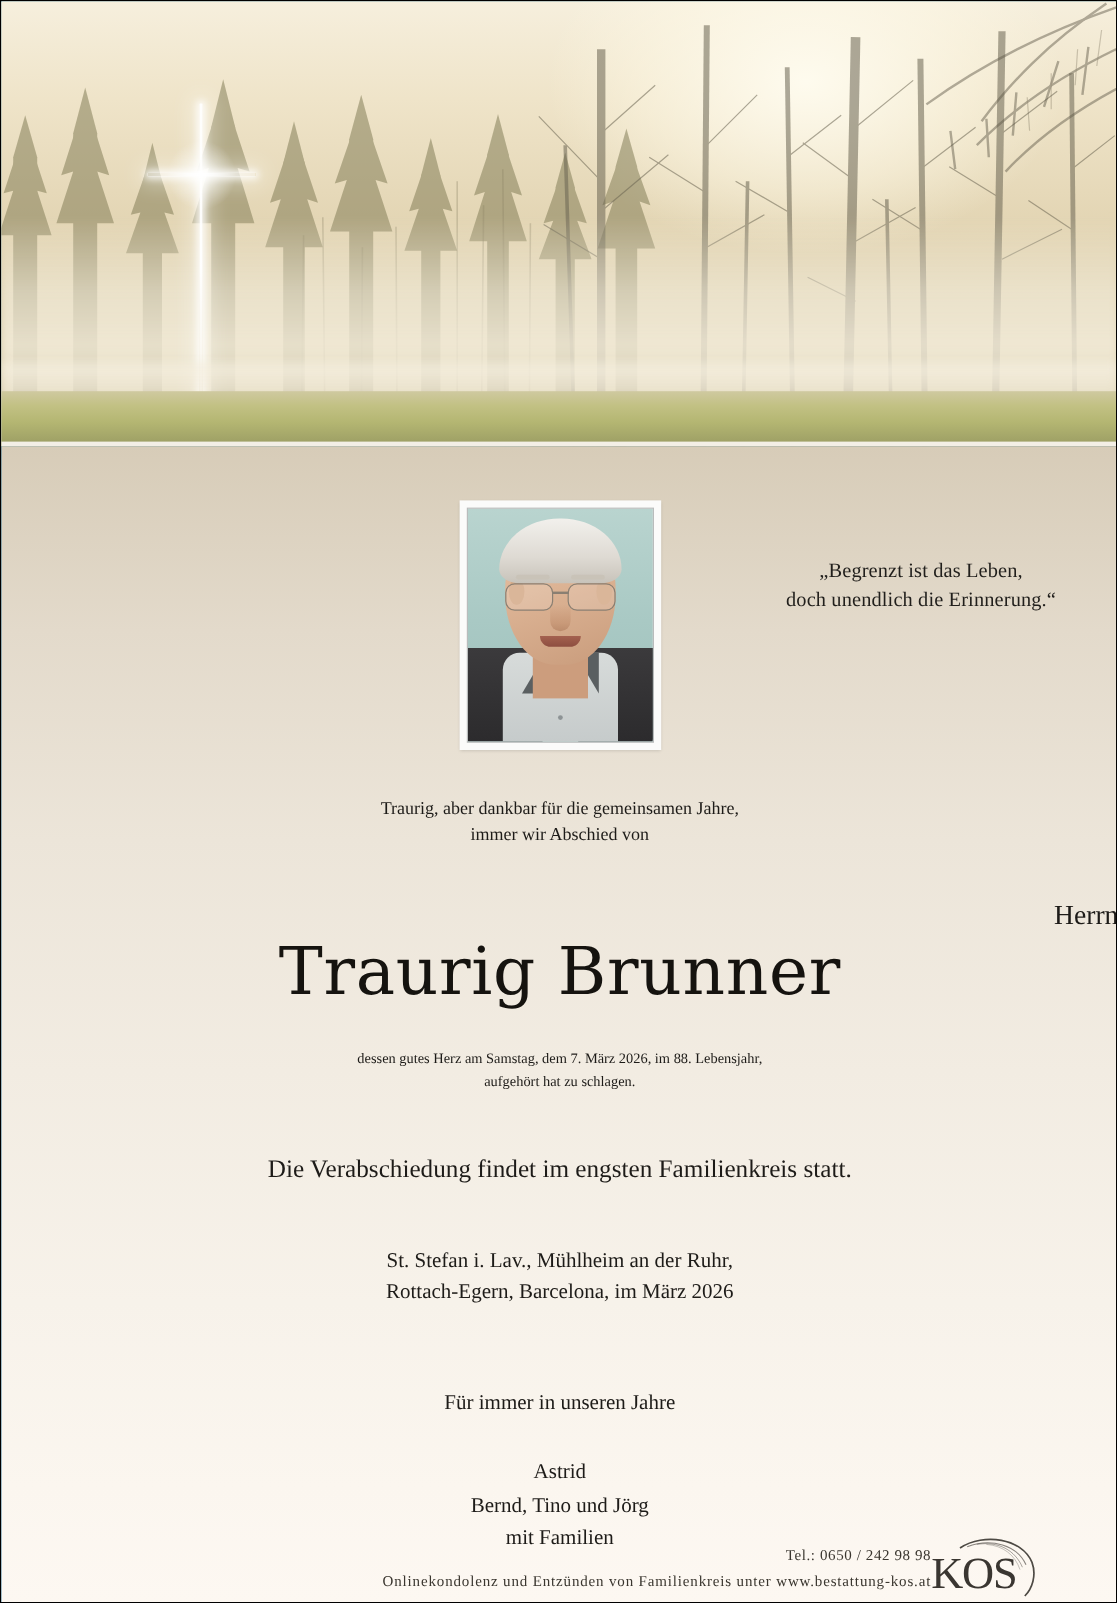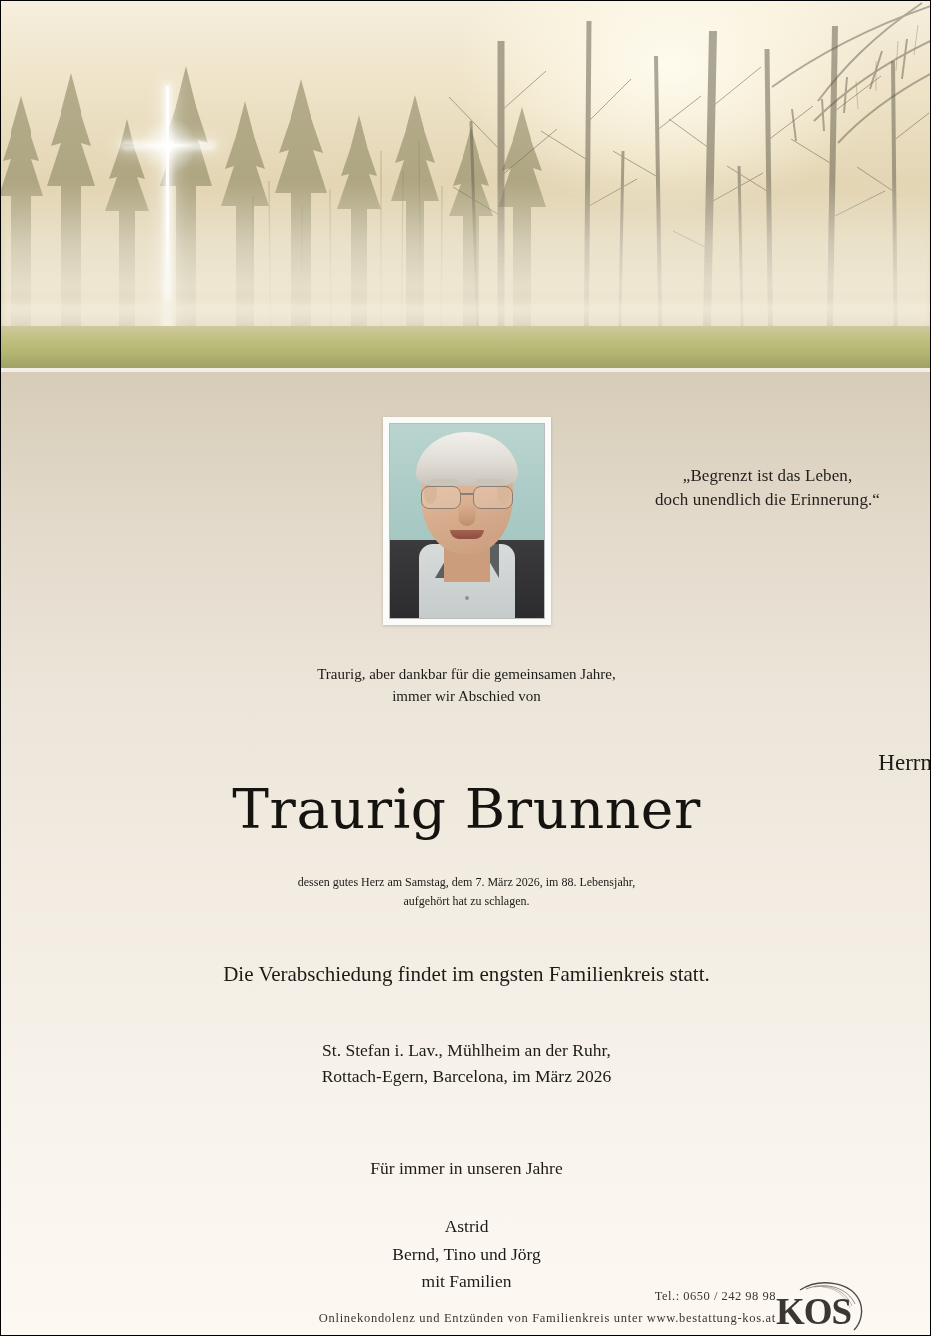--- a/index.html
+++ b/index.html
@@ -372,21 +372,21 @@
     position: absolute;
     right: 8px;
     bottom: 4px;
     width: 88px;
     height: 52px;
   }
   .logo-text {
     position: absolute;
     left: 0; bottom: 2px;
     font-family: "Liberation Serif", "DejaVu Serif", serif;
-    font-weight: bold;
+    font-weight: normal;
     font-size: 37px;
     line-height: 1;
     color: #3a3631;
     letter-spacing: -1px;
   }
   .logo-swoosh {
     position: absolute;
     left: 0; top: 0;
     width: 88px; height: 52px;
   }

